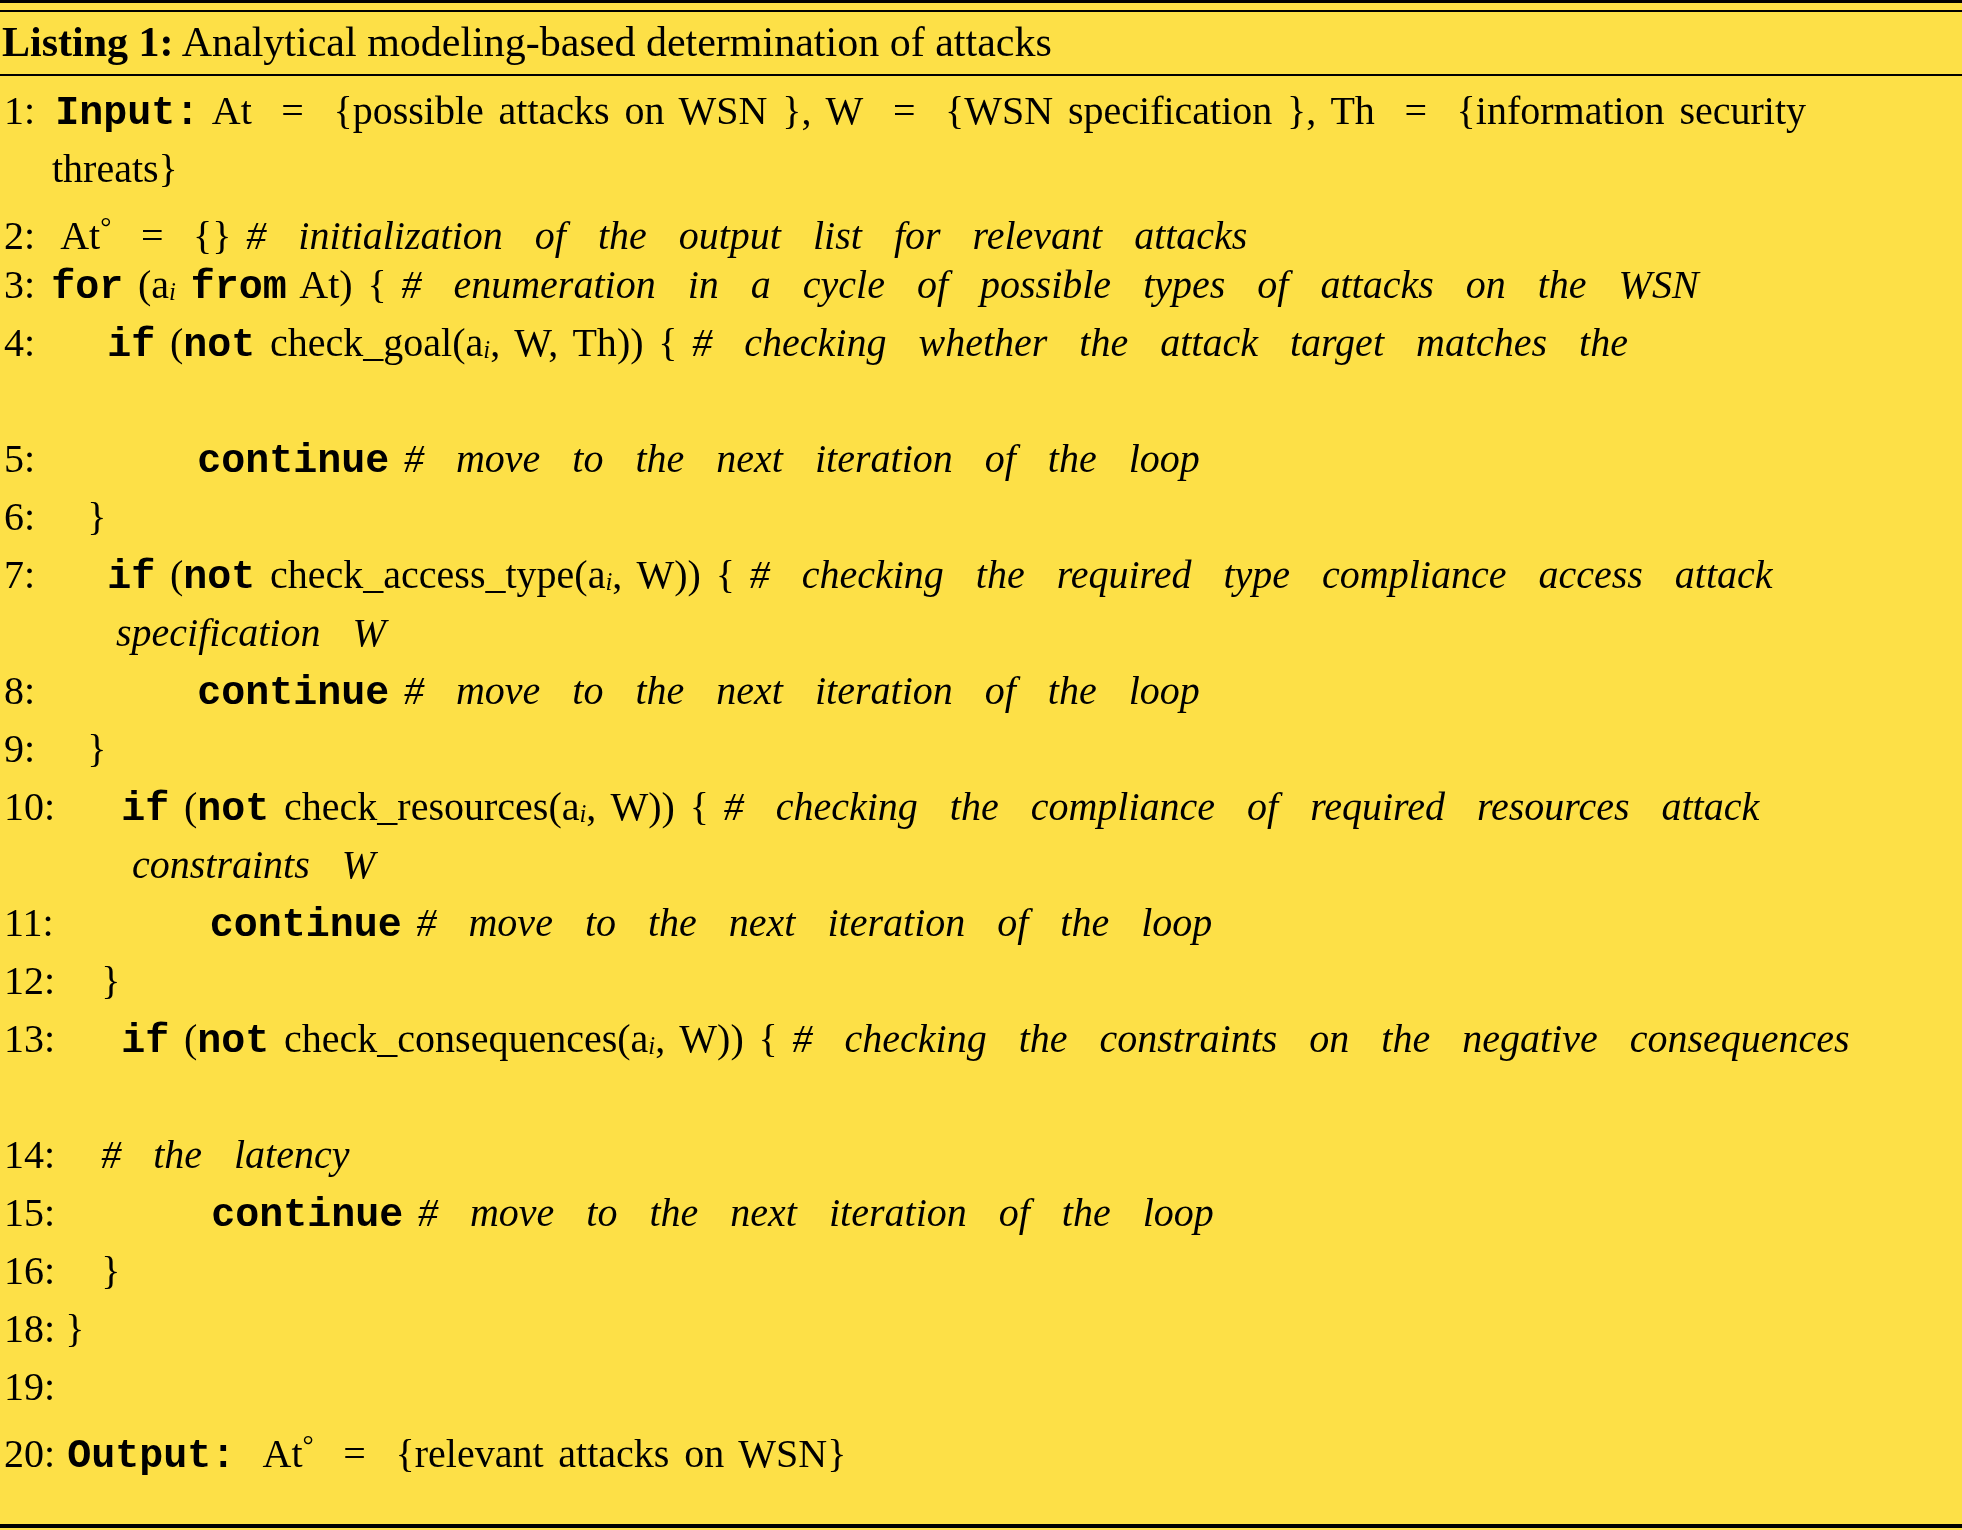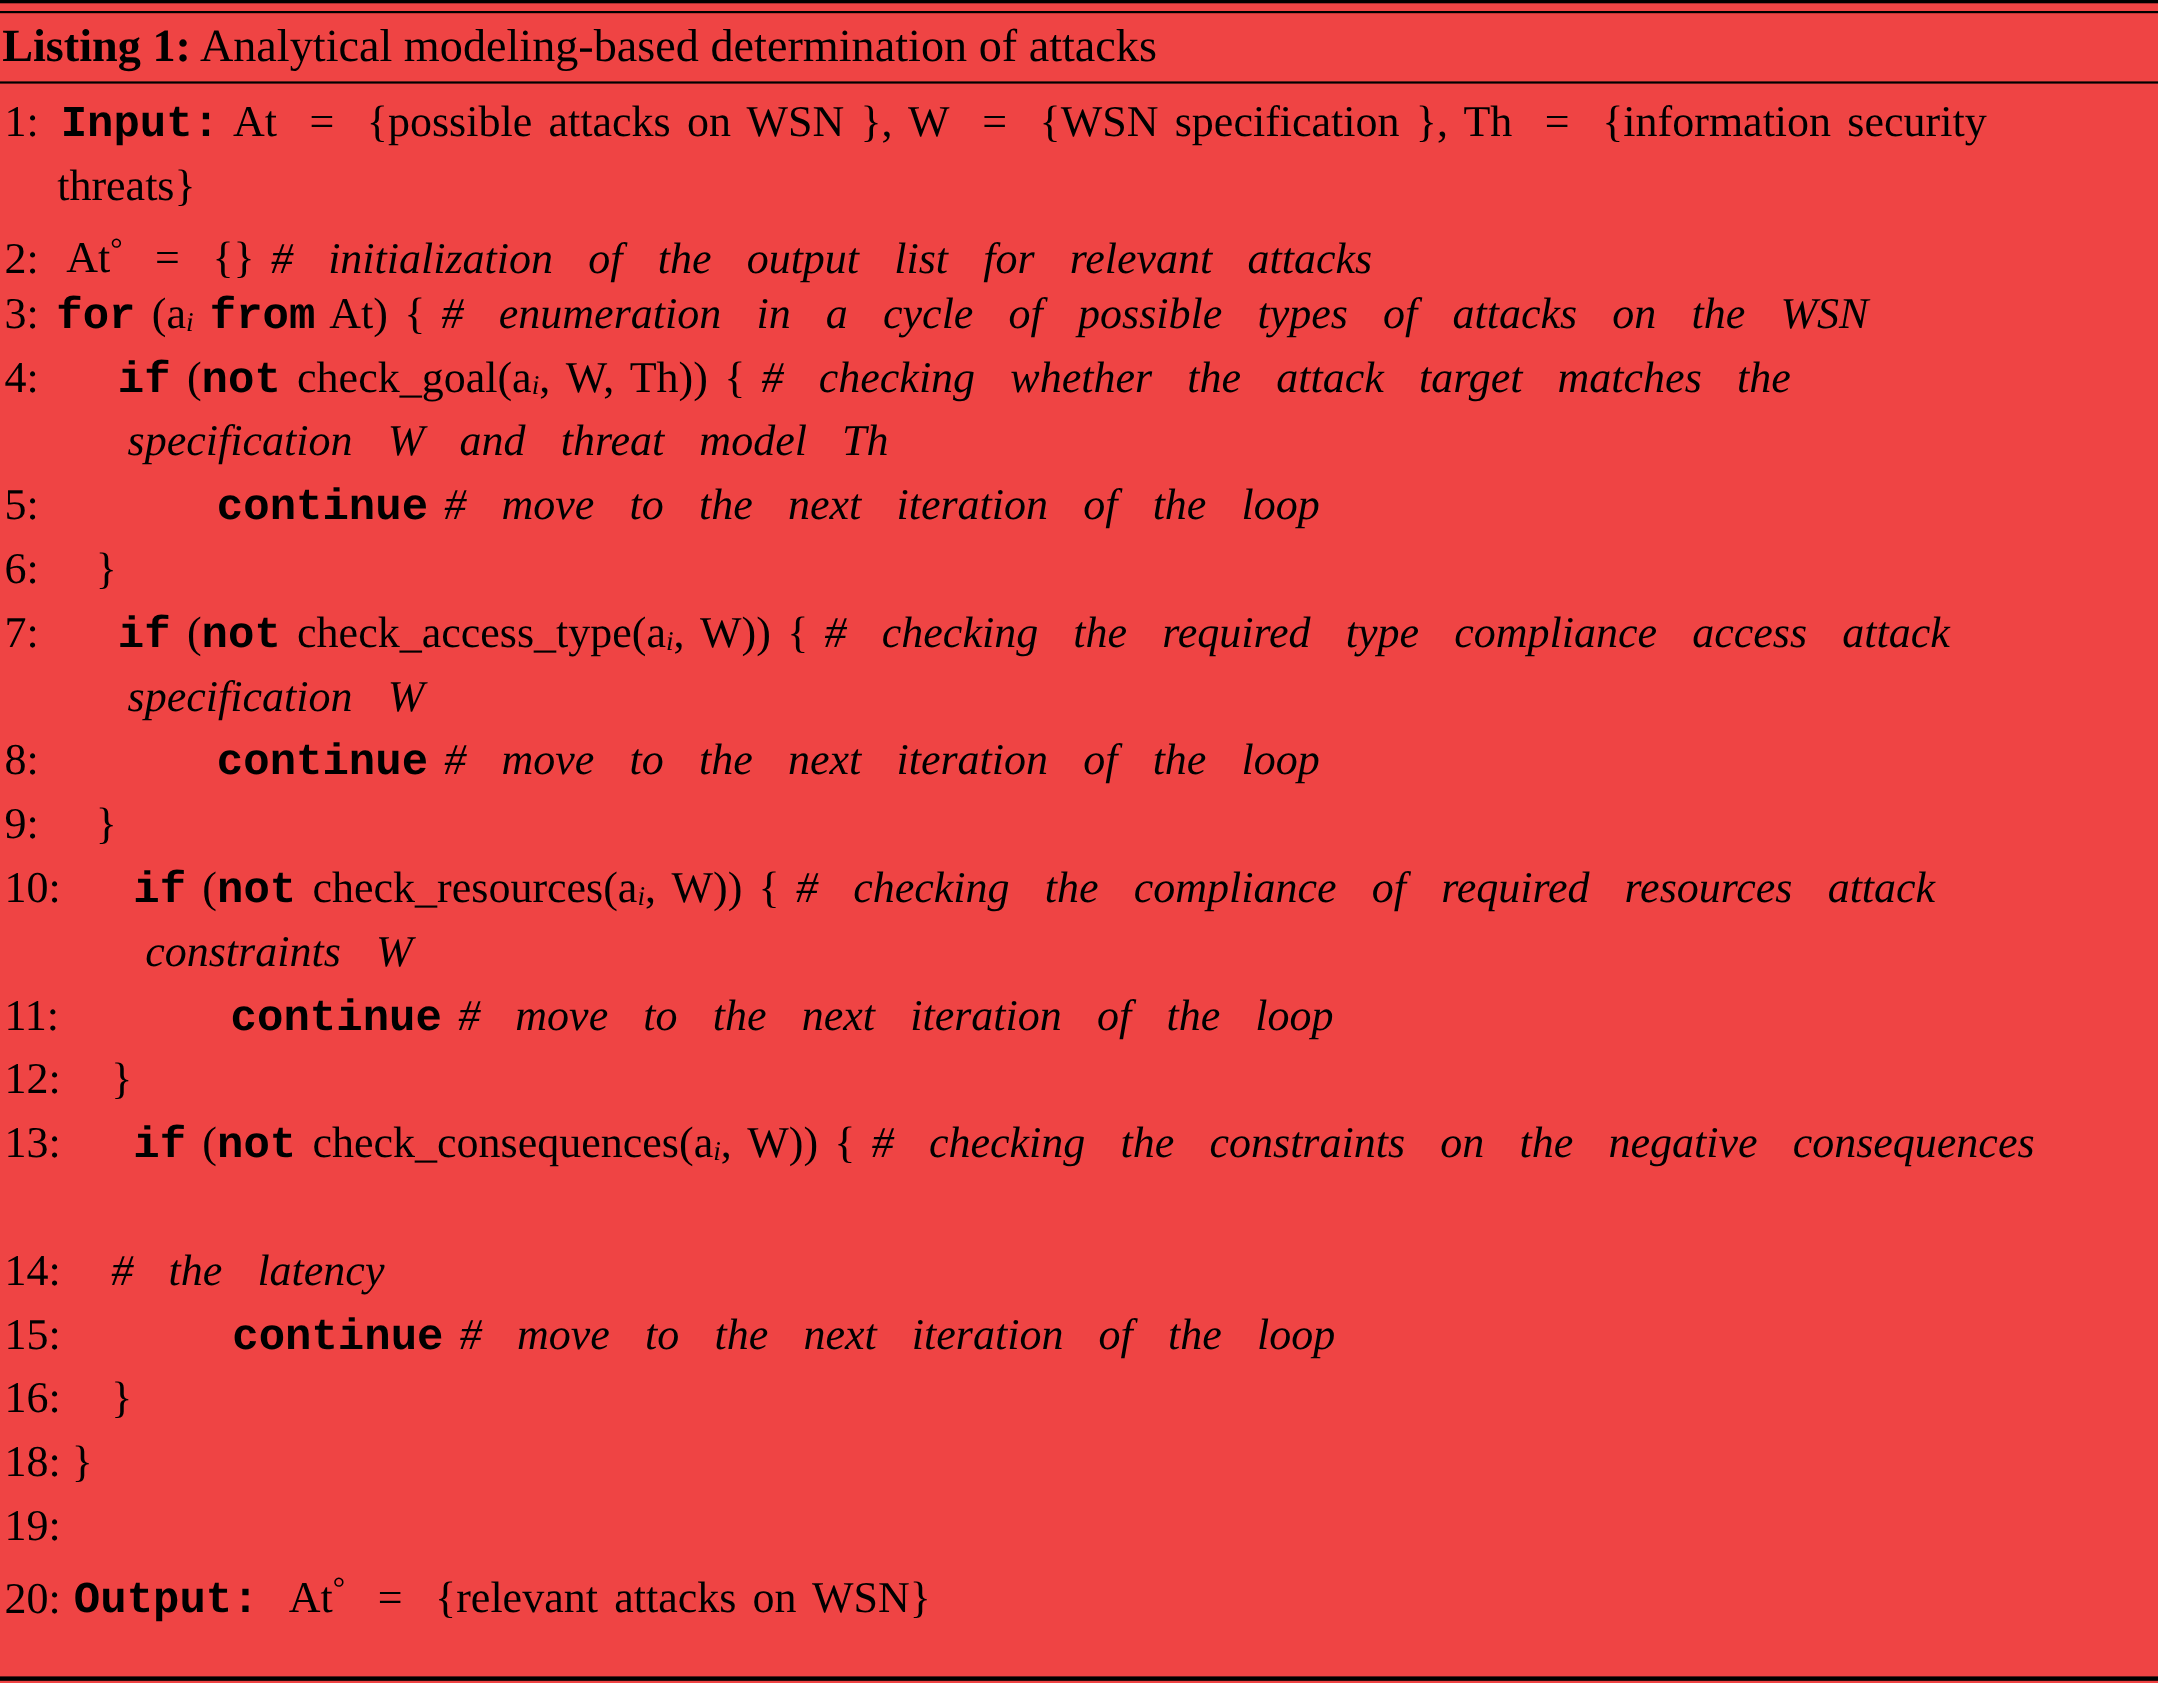--- a/index.html
+++ b/index.html
@@ -1,20 +1,20 @@
 <!DOCTYPE html>
 <html><head>
 <meta charset="utf-8">
 <style>
   html, body { margin: 0; padding: 0; background: #ffffff; }
   .page {
     position: relative;
     width: 1962px;
     height: 1530px;
-    background: #ef4444;
+    background: #fde047;
     color: #000000;
     font-family: "Liberation Serif", "DejaVu Serif", serif;
     overflow: hidden;
     box-sizing: border-box;
   }
   .rule-top { height: 7px; border-top: 3px solid #000; border-bottom: 2px solid #000; }
   .rule-mid { height: 0; border-top: 2px solid #000; }
   .rule-bot { height: 0; border-top: 4px solid #000; position: absolute; left: 0; right: 0; bottom: 2px; }
   .caption {
     font-size: 42px;
@@ -69,21 +69,20 @@
         <span class="gap" style="width: 16px;"></span>
         <span class="content"><span class="seg seg-kw">for</span><span class="seg seg-plain"> (</span><span class="seg seg-var">a</span><span class="seg seg-sub">i</span><span class="seg seg-plain"> </span><span class="seg seg-kw">from</span><span class="seg seg-plain"> </span><span class="seg seg-var">At</span><span class="seg seg-plain">)&nbsp;{&nbsp;</span><span class="seg seg-cmt"># enumeration in a cycle of possible types of attacks on the WSN</span></span>
       </div>
       <div class="row">
         <span class="num">4:</span>
         <span class="gap" style="width: 72px;"></span>
         <span class="content"><span class="seg seg-kw">if</span><span class="seg seg-plain"> (</span><span class="seg seg-kw">not</span><span class="seg seg-plain"> check_goal(</span><span class="seg seg-var">a</span><span class="seg seg-sub">i</span><span class="seg seg-plain">, </span><span class="seg seg-var">W</span><span class="seg seg-plain">, </span><span class="seg seg-var">Th</span><span class="seg seg-plain">))&nbsp;{&nbsp;</span><span class="seg seg-cmt"># checking whether the attack target matches the</span></span>
       </div>
       <div class="row">
         <span class="gap" style="width: 112px;"></span>
-        <span class="content"><span class="seg seg-cmt">specification W and threat model Th</span></span>
       </div>
       <div class="row">
         <span class="num">5:</span>
         <span class="gap" style="width: 162px;"></span>
         <span class="content"><span class="seg seg-kw">continue</span><span class="seg seg-plain">&nbsp;</span><span class="seg seg-cmt"># move to the next iteration of the loop</span></span>
       </div>
       <div class="row">
         <span class="num">6:</span>
         <span class="gap" style="width: 52px;"></span>
         <span class="content"><span class="seg seg-plain">}</span></span>

